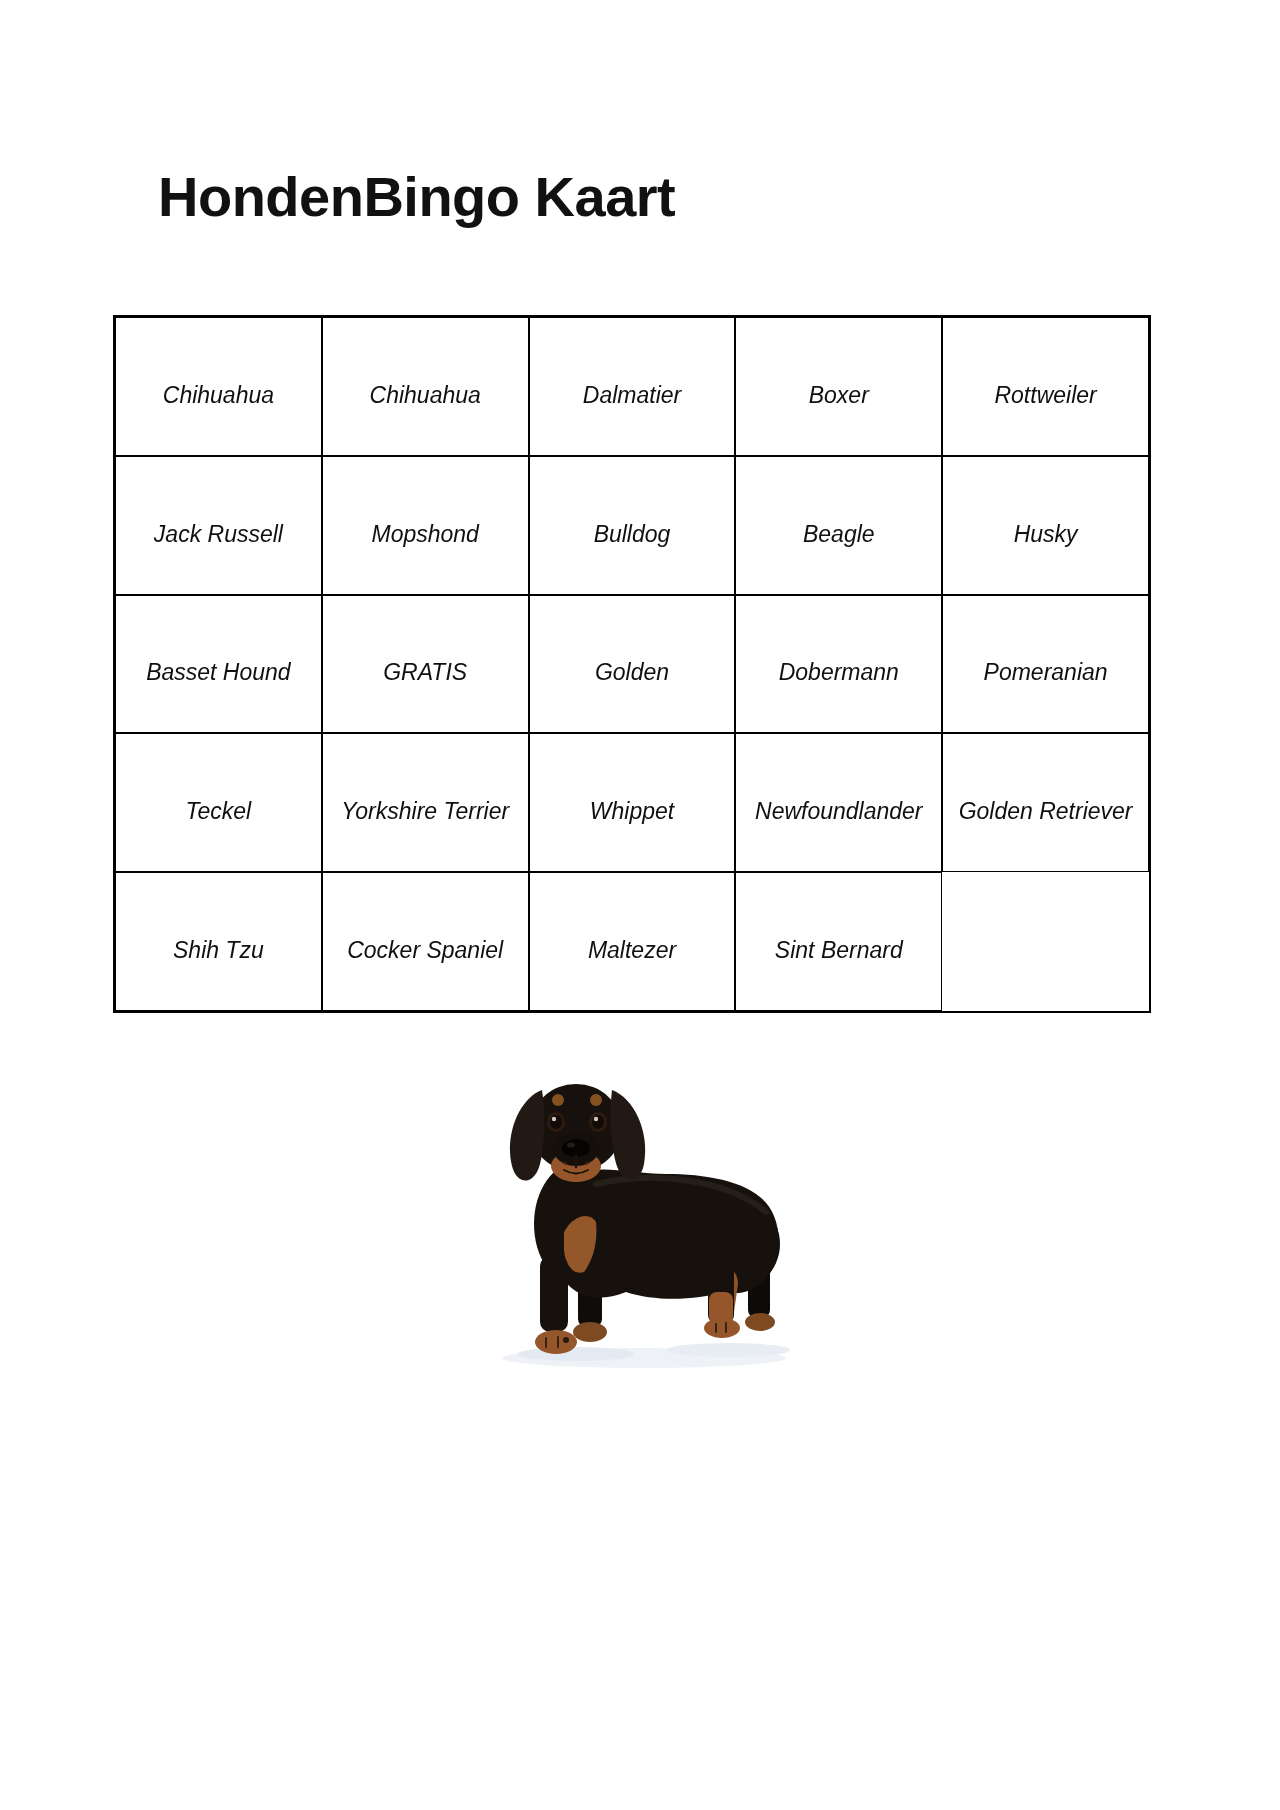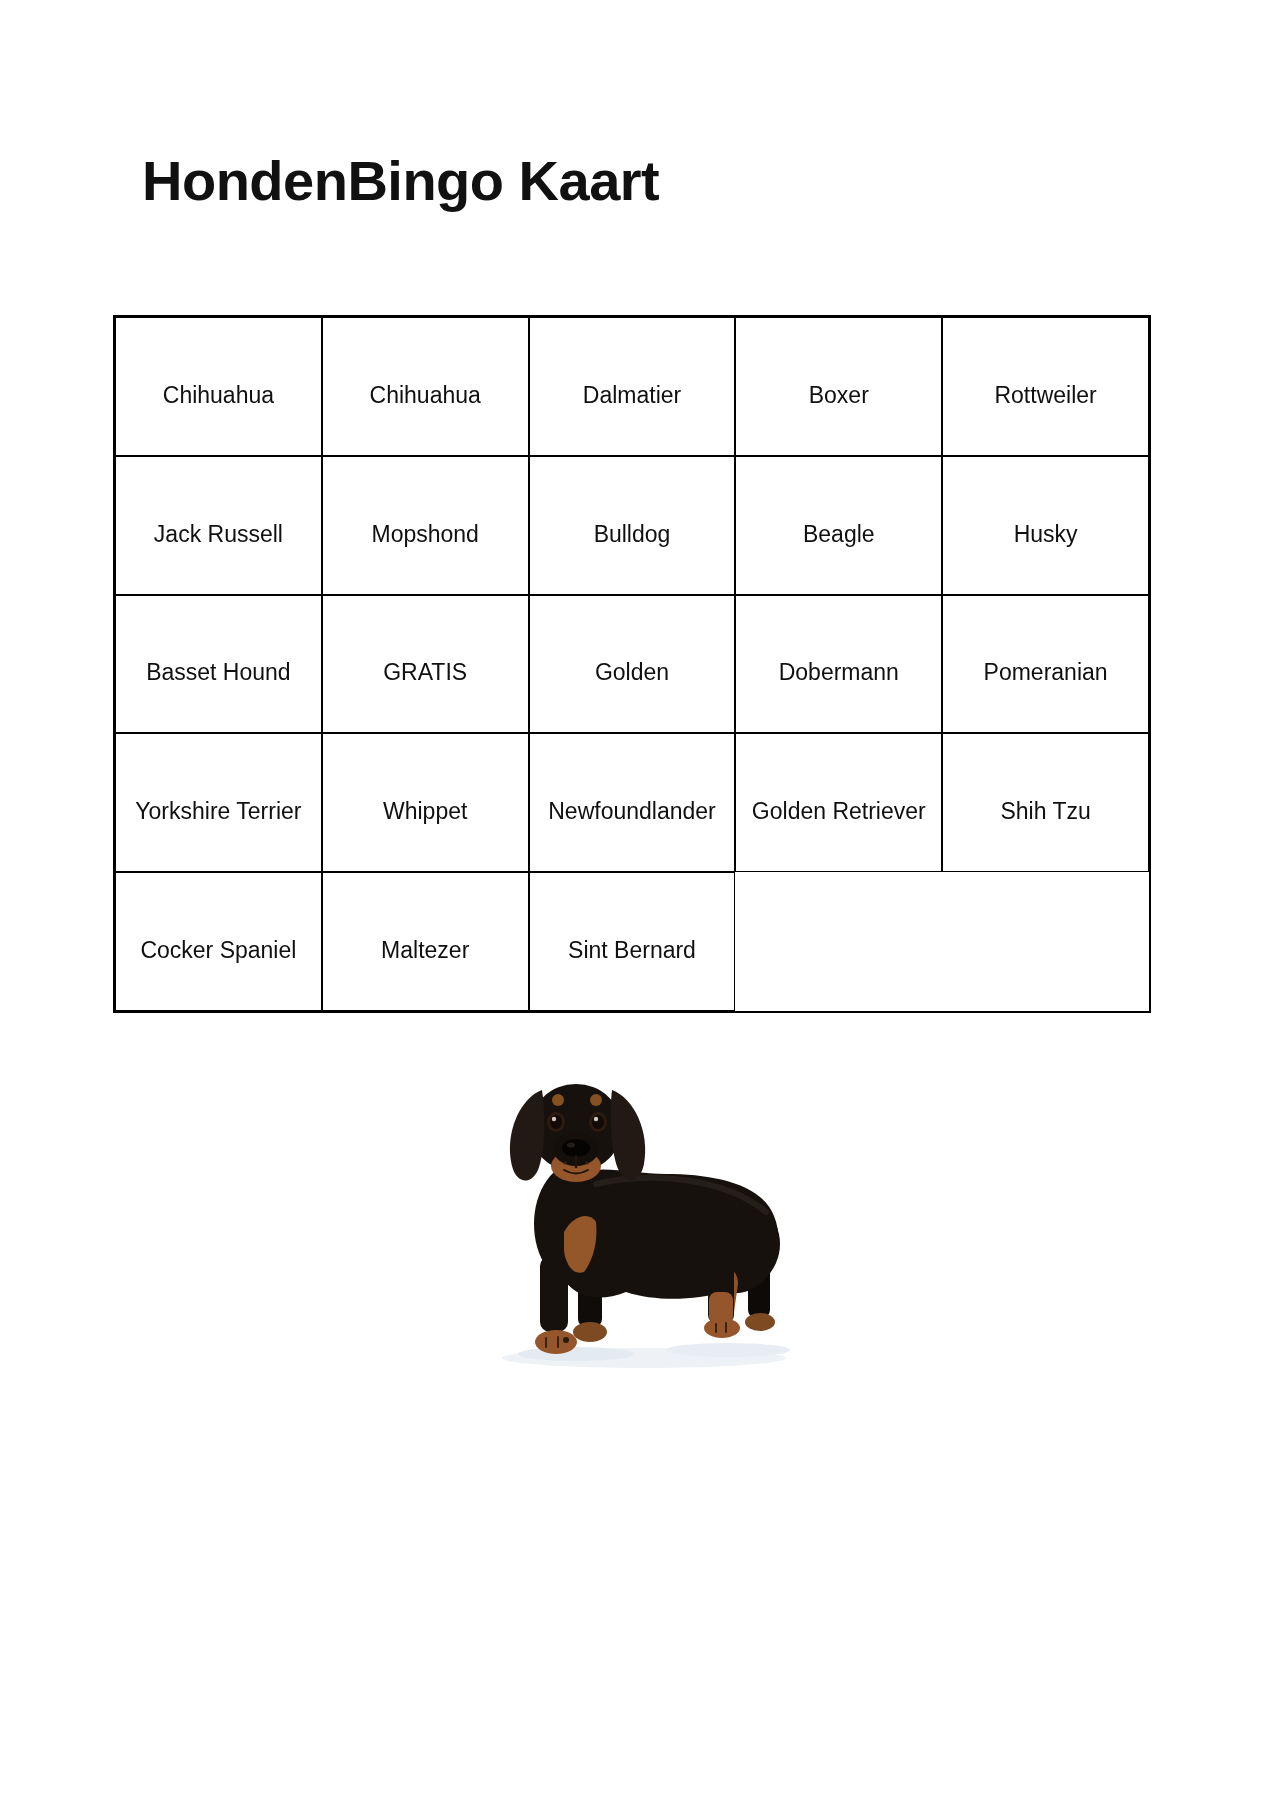--- a/index.html
+++ b/index.html
@@ -12,21 +12,21 @@
     height: 1810px;
     position: relative;
     font-family: "Liberation Sans", sans-serif;
     color: #000000;
     overflow: hidden;
   }
   .page-title {
     position: absolute;
     left: 142px;
     top: 148px;
-    margin: 0;
+    margin: 16px;
     font-size: 56px;
     font-weight: bold;
     letter-spacing: -0.5px;
     color: #111111;
     white-space: nowrap;
   }
   .bingo-grid {
     position: absolute;
     left: 113px;
     top: 315px;
@@ -46,20 +46,21 @@
     align-items: center;
     justify-content: center;
     padding-top: 18px;
     background: #ffffff;
   }
   .bingo-cell span {
     font-size: 23px;
     color: #101010;
     white-space: nowrap;
     text-align: center;
+    font-style: italic;
   }
   .dog-photo {
     position: absolute;
     left: 476px;
     top: 1064px;
     width: 332px;
     height: 312px;
   }
 </style>
 </head>
@@ -110,20 +111,23 @@
       </div>
     <div class="bingo-cell">
         <span>Golden</span>
       </div>
     <div class="bingo-cell">
         <span>Dobermann</span>
       </div>
 
     <div class="bingo-cell">
         <span>Pomeranian</span>
+      </div>
+    <div class="bingo-cell">
+        <span>Teckel</span>
       </div>
     <div class="bingo-cell">
         <span>Yorkshire Terrier</span>
       </div>
     <div class="bingo-cell">
         <span>Whippet</span>
       </div>
     <div class="bingo-cell">
         <span>Newfoundlander</span>
       </div>

